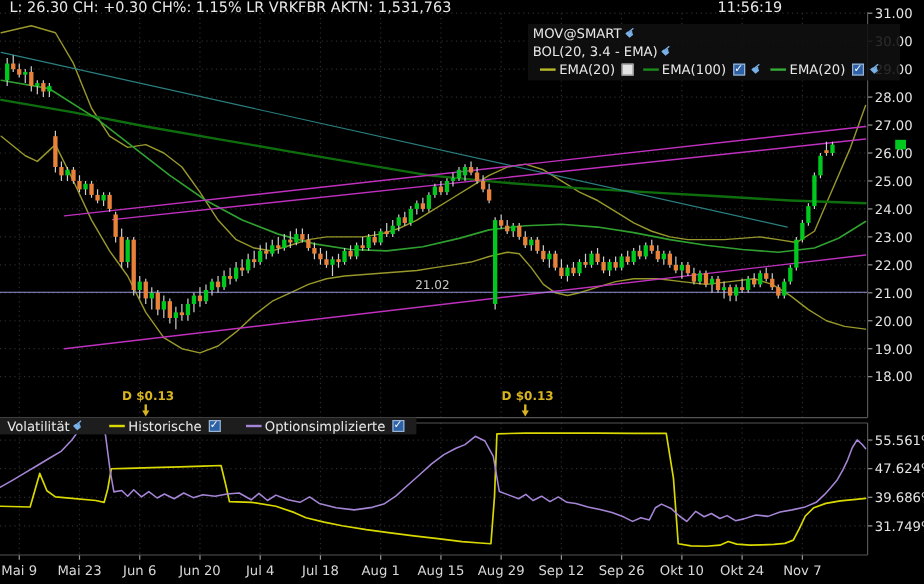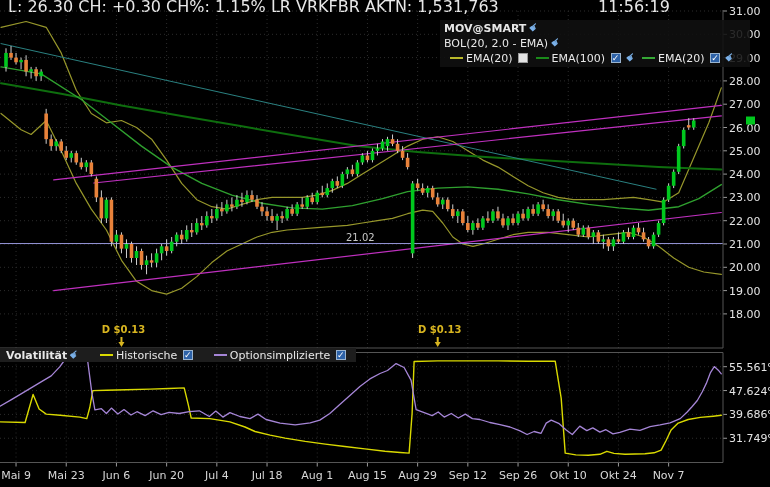--- a/index.html
+++ b/index.html
@@ -1,27 +1,27 @@
 <!DOCTYPE html>
 <html><head>
 <meta charset="utf-8">
 <style>
   html,body{margin:0;padding:0;background:#000;}
   .app{position:relative;width:770px;height:487px;background:#000;overflow:hidden;
        font-family:"DejaVu Sans",sans-serif;}
   .statusbar{position:absolute;left:0;top:0;width:698px;height:13px;color:#e8e8e8;
-       font-size:16px;line-height:13px;white-space:nowrap;}
+       font-size:12px;line-height:13px;white-space:nowrap;}
   .statusbar .sum{position:absolute;left:8px;top:0;}
   .statusbar .time{position:absolute;left:598px;top:0;}
   svg{position:absolute;left:0;top:0;}
   .legend{position:absolute;left:440px;top:20px;width:302px;background:rgba(16,16,16,0.88);
        color:#e8e8e8;font-size:11px;line-height:13px;padding:1px 4px;white-space:nowrap;}
   .legend .row{margin:0;}
   .ind1{padding-left:10px;} .ind2{padding-left:16px;} .ind3{padding-left:4px;}
-  .bold{font-weight:bold;}
+  .bold{font-weight:normal;}
   .ln{display:inline-block;width:13px;height:0;border-top:2px solid #888;
       vertical-align:middle;margin:0 3px 2px 2px;}
   .ln.dash{border-top-style:dashed;border-top-width:1px;border-color:#999;}
   .ln.yel{border-color:#b8b82a;} .ln.grn1{border-color:#1a8a1a;} .ln.grn2{border-color:#35a835;}
   .ln.vyel{border-color:#d9d900;} .ln.vpur{border-color:#a585d6;}
   .cb{display:inline-block;width:10px;height:10px;background:#2d62a8;border:1px solid #9ab4cf;
       color:#fff;font-size:9px;line-height:9px;text-align:center;vertical-align:middle;
       margin:0 2px 2px 2px;box-sizing:border-box;}
   .cb.un{background:#e4e4e4;border-color:#999;}
   .ptr{color:#7ab0e8;font-size:11px;display:inline-block;transform:rotate(-40deg);
@@ -475,21 +475,21 @@
           <path d="M 434.71999999999997 342 L 440.71999999999997 342 L 437.71999999999997 347 Z" fill="#d8b520"></path>
         </g>
       </g>
     </svg>
 
   <div class="legend">
     <div class="row">
       <span class="bold">MOV@SMART</span><span class="ptr">☛</span>
     </div>
     <div class="row">
-      <span>BOL(20, 2.0 - EMA)</span><span class="ptr">☛</span>
+      <span>BOL(20, 3.4 - EMA)</span><span class="ptr">☛</span>
     </div>
     <div class="row ind3">
       <span class="ln yel"></span><span>EMA(20)</span>
       <span class="cb un"></span>
       <span class="ln grn1"></span><span>EMA(100)</span>
       <span class="cb">✓</span><span class="ptr">☛</span>
       <span class="ln grn2"></span><span>EMA(20)</span>
       <span class="cb">✓</span><span class="ptr">☛</span>
     </div>
   </div>

